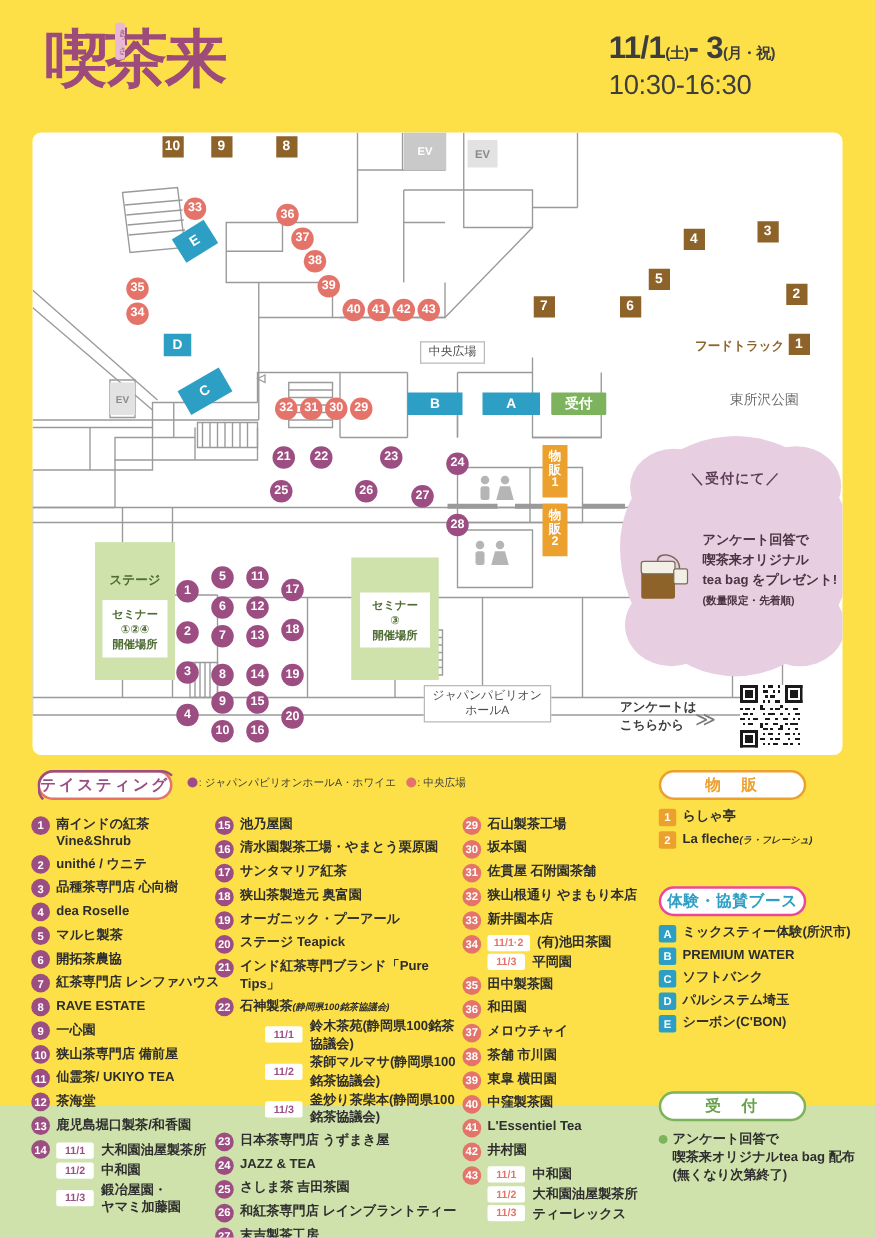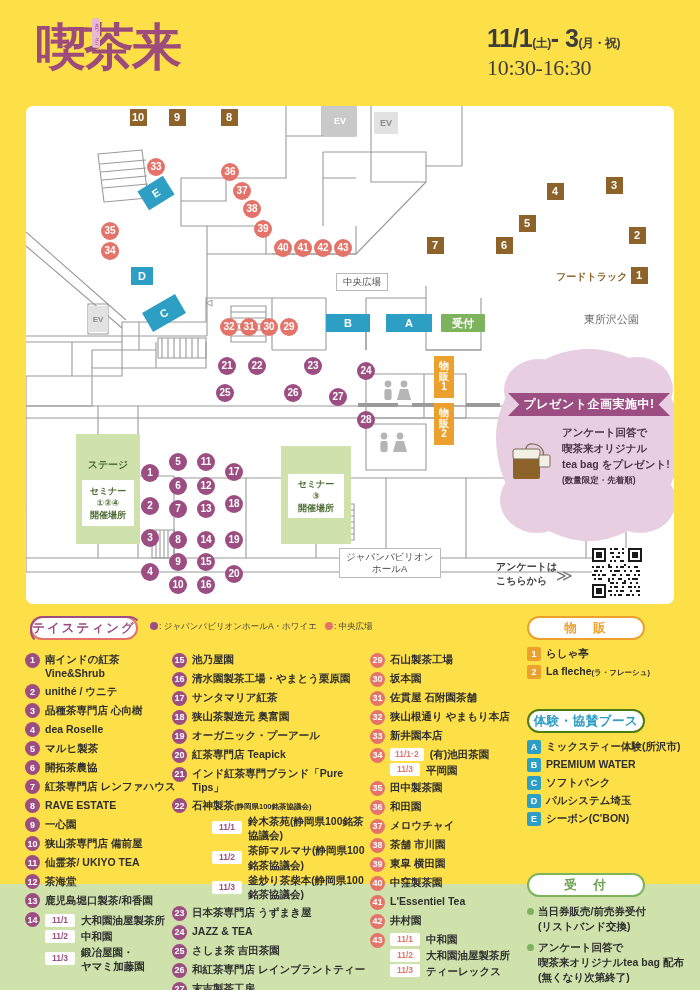--- a/index.html
+++ b/index.html
@@ -31,21 +31,21 @@
   .brand-en .small {
     font-size: 14px; font-weight: 700; letter-spacing: 2.0px; display: block;
   }
   .brand-en .big {
     font-size: 31px; font-weight: 700; letter-spacing: -0.5px; display: block;
     margin-top: 1px;
   }
   .dateblk { position: absolute; left: 487px; top: 24px; color: #3d3d3d; text-align: left; }
   .dateblk .d1 { font-size: 25px; font-weight: 700; letter-spacing: -0.5px; white-space: nowrap; }
   .dateblk .d1 .dow { font-size: 12px; font-weight: 700; }
-  .dateblk .d2 { font-size: 22px; font-weight: 400; letter-spacing: -0.3px; margin-top: 2px; font-family: Liberation Serif, serif; }
+  .dateblk .d2 { font-size: 22px; font-weight: 400; letter-spacing: -0.3px; margin-top: 2px; }
 
   
   .map {
     position: absolute; left: 26px; top: 106px; width: 648px; height: 498px;
     background: #ffffff; border-radius: 7px; overflow: hidden;
   }
   .map svg { position: absolute; left: 0; top: 0; }
 
   .pin {
     position: absolute; border-radius: 50%;
@@ -136,21 +136,21 @@
     display: flex; align-items: center; justify-content: center; letter-spacing: 2px;
     height: 24px;
   }
   .cat-pill.tasting { left: 30px; top: 0px; width: 108px; border: 2px solid #e4746a; color: #9c4e82; }
   .cat-pill.tasting::before {
     content: ""; position: absolute; left: -2px; top: -2px; width: 108px; height: 24px;
     border: 2px solid #9c4e82; border-radius: 13px; border-right-color: transparent;
     border-bottom-color: transparent; pointer-events: none;
   }
   .cat-pill.butsuhan { left: 527px; top: 0px; width: 118px; border: 2px solid #eca02e; color: #eca02e; }
-  .cat-pill.taiken   { left: 527px; top: 93px; width: 118px; border: 2px solid #4d7c0f; color: #2e9fc4; letter-spacing: 0.5px; }
+  .cat-pill.taiken   { left: 527px; top: 93px; width: 118px; border: 2px solid #ec4899; color: #2e9fc4; letter-spacing: 0.5px; }
   .cat-pill.uketsuke { left: 527px; top: 257px; width: 118px; border: 2px solid #7cb35c; color: #6aa04d; }
 
   .legend-note {
     position: absolute; left: 150px; top: 5px; font-size: 8.5px; color: #3d3d3d; white-space: nowrap;
   }
   .dotp, .dotr {
     display: inline-block; width: 8px; height: 8px; border-radius: 50%;
     vertical-align: -1px; margin-right: 1px;
   }
   .dotp { background: #9c4e82; }
@@ -168,21 +168,21 @@
     flex: 0 0 auto; width: 15px; height: 15px; border-radius: 50%;
     color: #fff; font-size: 9px; font-weight: 700;
     display: flex; align-items: center; justify-content: center;
     margin-right: 5px; margin-top: 0.5px;
   }
   .lnum.purple { background: #9c4e82; }
   .lnum.red { background: #e4746a; }
   .lnum.orange-sq { background: #eca02e; border-radius: 2px; width: 14px; height: 14px; }
   .lnum.blue-sq { background: #2e9fc4; border-radius: 2px; width: 14px; height: 14px; }
   .ltext { font-size: 10.5px; color: #2e2e2e; line-height: 1.35; font-weight: 700; }
-  .ltext .paren { font-size: 7.5px; }
+  .ltext .paren { font-size: 7.5px; font-style: italic; }
   .sub { display: flex; align-items: center; margin-top: 1.5px; margin-left: 0px; }
   .datechip {
     flex: 0 0 auto; background: #fff; color: #e4746a; font-size: 8.5px; font-weight: 700;
     padding: 1px 5px; border-radius: 2px; margin-right: 6px; min-width: 30px;
     text-align: center; line-height: 1.3;
   }
   .datechip.purplec { color: #9c4e82; }
   .subtext { font-size: 10.5px; color: #2e2e2e; line-height: 1.35; font-weight: 700; }
   .indent { margin-left: 20px; }
 
@@ -552,21 +552,23 @@
       </div>
 
     <div class="balloon">
       <div class="cloud"></div>
       <div class="blob" style="left:8px; top:10px; width:70px; height:62px;"></div>
       <div class="blob" style="left:105px; top:8px; width:72px; height:64px;"></div>
       <div class="blob" style="left:4px; top:118px; width:74px; height:66px;"></div>
       <div class="blob" style="left:108px; top:120px; width:72px; height:64px;"></div>
       <div class="blob" style="left:56px; top:0px; width:74px; height:60px;"></div>
       <div class="blob" style="left:54px; top:132px; width:78px; height:60px;"></div>
-      <div class="ribbon">プレゼント企画実施中!</div>
+      <div class="uketsuke-nite">
+        <span>＼</span><span>受付にて</span><span>／</span>
+      </div>
       <svg class="teabag-icon" width="46" height="52" style="position:absolute; left:14px; top:82px;">
         <rect x="3" y="24" width="27" height="24" rx="2" fill="#8d6329"></rect>
         <rect x="3" y="18" width="27" height="10" rx="2" fill="#f2efe6" stroke="#7a6a55" stroke-width="1"></rect>
         <path d="M16 18 C16 10, 30 12, 33 20 C35 26, 31 30, 29 28" fill="none" stroke="#7a6a55" stroke-width="1.2"></path>
         <rect x="29" y="24" width="11" height="12" rx="1.5" fill="#f2efe6" stroke="#7a6a55" stroke-width="1"></rect>
       </svg>
       <div class="balloon-body">
         <div>アンケート回答で</div>
         <div>喫茶来オリジナル</div>
         <div>tea bag をプレゼント!</div>
@@ -764,21 +766,21 @@
       <div class="lrow">
           <div class="lnum purple">18</div>
           <div class="ltext">狭山茶製造元 奥富園</div>
         </div>
       <div class="lrow">
           <div class="lnum purple">19</div>
           <div class="ltext">オーガニック・プーアール</div>
         </div>
       <div class="lrow">
           <div class="lnum purple">20</div>
-          <div class="ltext">紅茶専門店 Teapick</div>
+          <div class="ltext">ステージ Teapick</div>
         </div>
       <div class="lrow">
           <div class="lnum purple">21</div>
           <div class="ltext">インド紅茶専門ブランド「Pure Tips」</div>
         </div>
       <div class="lrow">
         <div class="lnum purple">22</div>
         <div>
           <div class="ltext"><span>石神製茶</span><span class="paren">(静岡県100銘茶協議会)</span></div>
           <div class="sub indent">
@@ -937,27 +939,20 @@
           <div class="lnum blue-sq">E</div>
           <div class="ltext">シーボン(C'BON)</div>
         </div>
     </div>
 
     <div class="cat-pill uketsuke">受　付</div>
     <div class="col c6">
       <div class="urow">
         <div class="ubullet"></div>
         <div class="utext">
-          <div>当日券販売/前売券受付</div>
-          <div>(リストバンド交換)</div>
-        </div>
-      </div>
-      <div class="urow">
-        <div class="ubullet"></div>
-        <div class="utext">
           <div>アンケート回答で</div>
           <div>喫茶来オリジナルtea bag 配布</div>
           <div>(無くなり次第終了)</div>
         </div>
       </div>
     </div>
   </div>
 
 </div>
 

